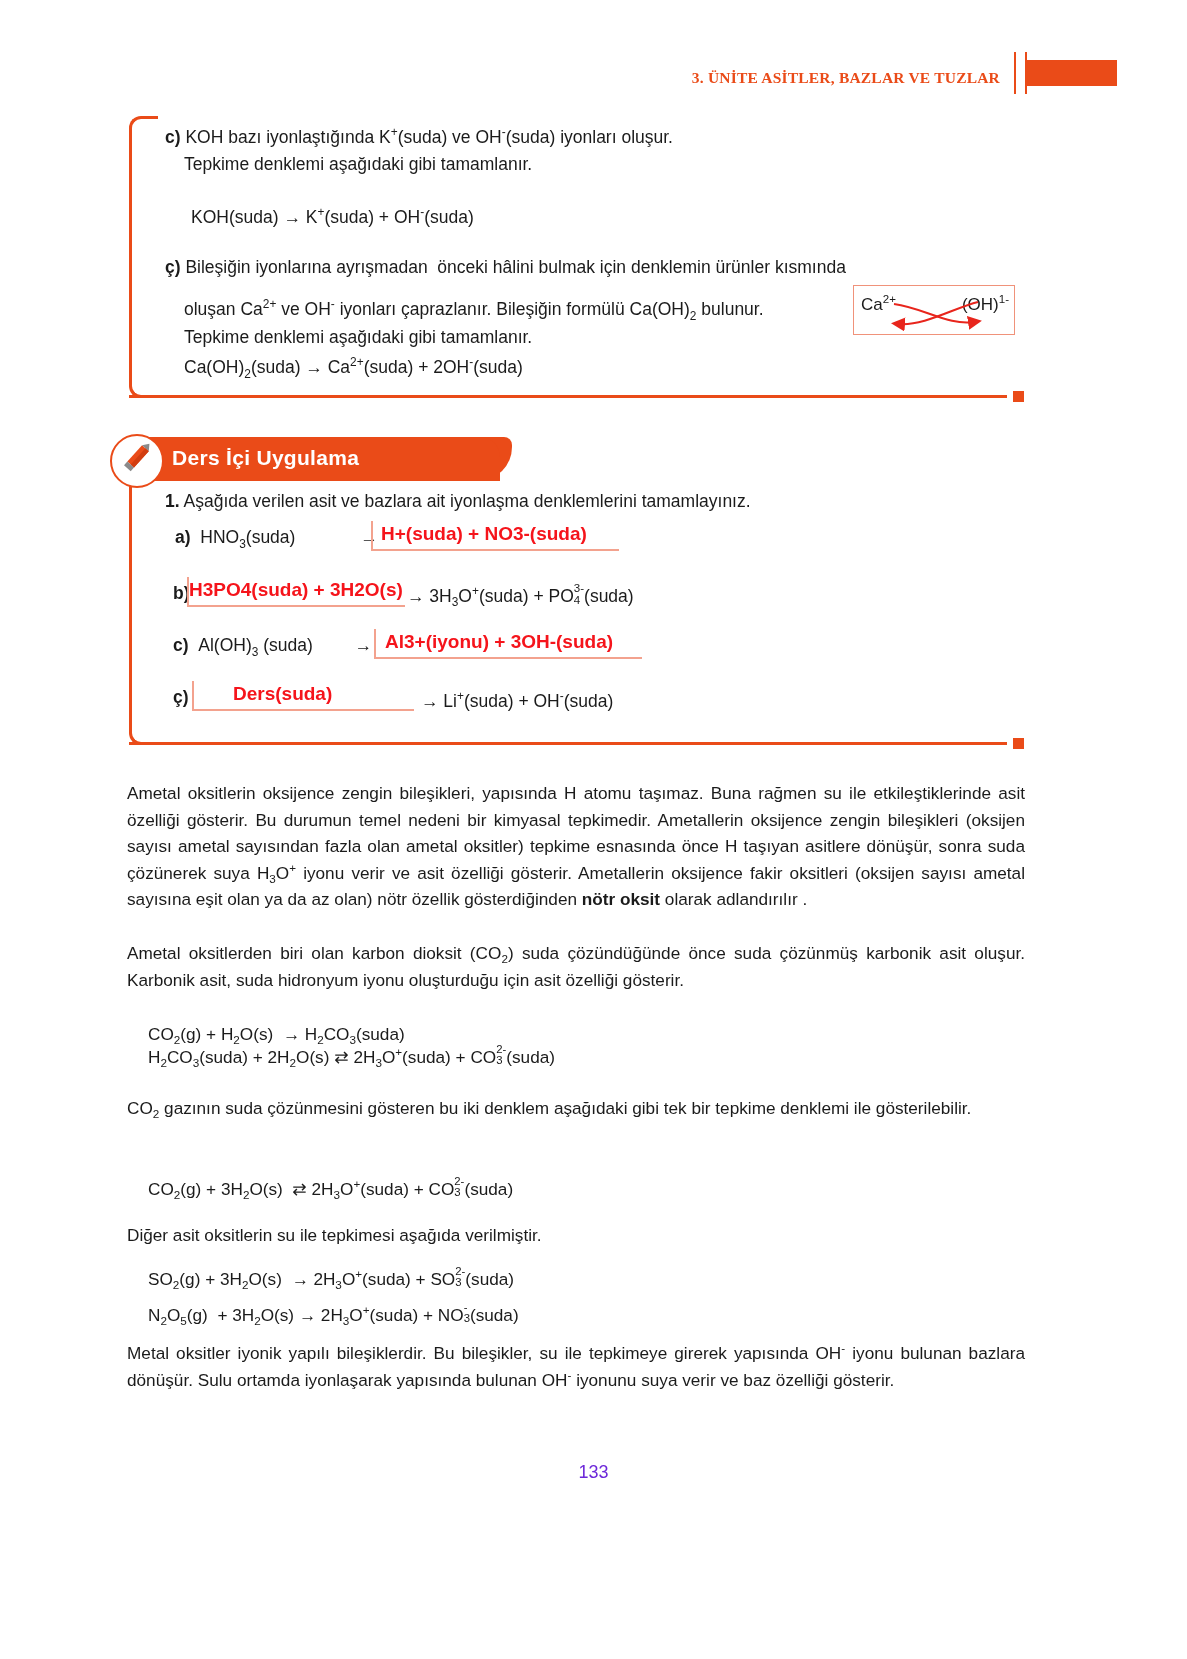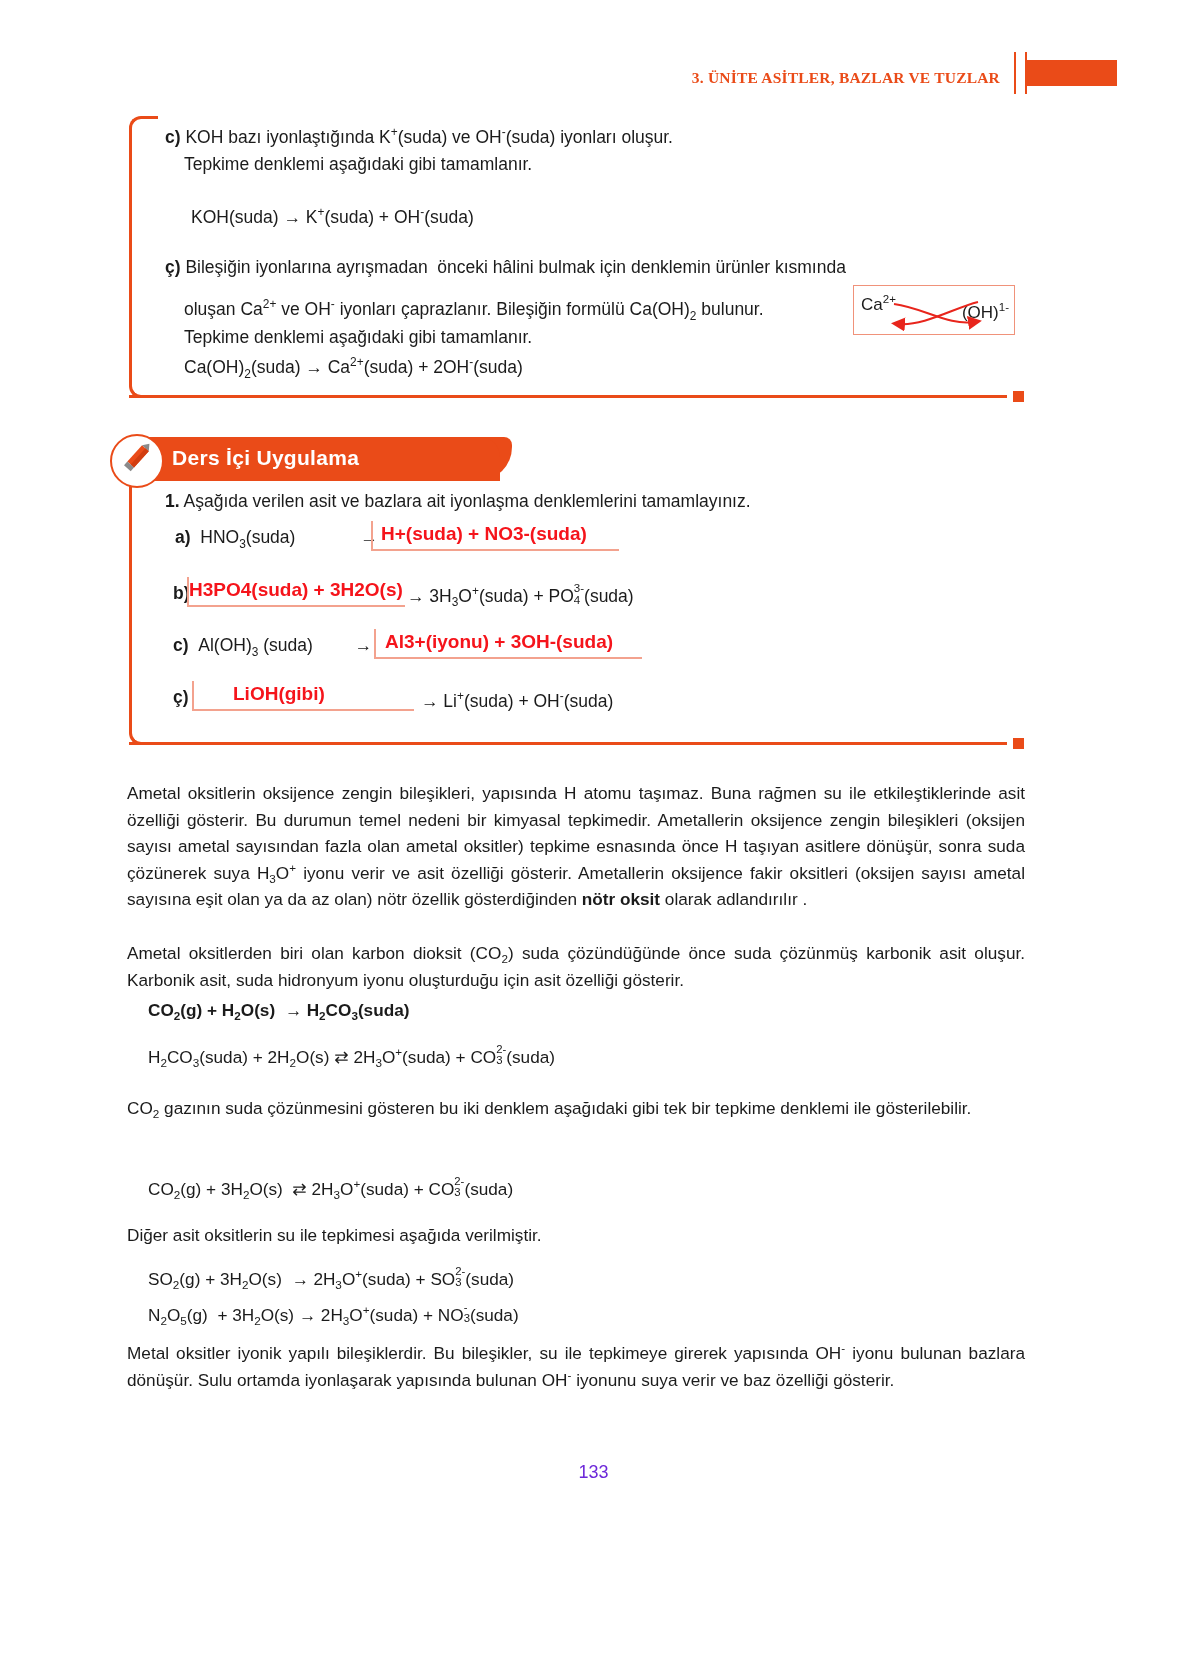--- a/index.html
+++ b/index.html
@@ -137,21 +137,21 @@
     <div class="b1-text" style="left:55px;top:208px;">
       Tepkime denklemi aşağıdaki gibi tamamlanır.
     </div>
     <div class="b1-text" style="left:55px;top:238px;">
       Ca(OH)<sub>2</sub>(suda) → Ca<sup>2+</sup>(suda) + 2OH<sup>-</sup>(suda)
     </div>
   </div>
 
   <div class="crossbox">
     <div class="ion" style="left:7px;top:9px;">Ca<sup>2+</sup></div>
-    <div class="ion" style="right:5px;top:9px;margin-top:8px;">(OH)<sup>1-</sup></div>
+    <div class="ion" style="right:5px;top:9px;">(OH)<sup>1-</sup></div>
     <svg width="160" height="48" style="position:absolute;left:0;top:0;">
       <defs>
         <marker id="ah" markerWidth="7" markerHeight="7" refX="3" refY="3.5" orient="auto">
           <path d="M0,0 L7,3.5 L0,7 z" fill="#e8251c"></path>
         </marker>
       </defs>
       <path d="M40,18 C70,22 95,40 120,36" stroke="#e8251c" stroke-width="2" fill="none" marker-end="url(#ah)"></path>
       <path d="M124,16 C100,22 70,40 45,38" stroke="#e8251c" stroke-width="2" fill="none" marker-end="url(#ah)"></path>
     </svg>
   </div>
@@ -210,36 +210,36 @@
       <span>→</span>
     </div>
     <div class="ansbar" style="left:245px;top:174px;height:28px;"></div>
     <div class="ex-row answer" style="left:256px;top:176px;">Al3+(iyonu) + 3OH-(suda)</div>
     <div class="ansline" style="left:245px;top:202px;width:268px;"></div>
 
     <div class="ex-row" style="left:44px;top:232px;">
       <span class="ex-item-lbl">ç)</span>
     </div>
     <div class="ansbar" style="left:63px;top:226px;height:28px;"></div>
-    <div class="ex-row answer" style="left:104px;top:228px;">LiOH(gibi)</div>
+    <div class="ex-row answer" style="left:104px;top:228px;">Ders(suda)</div>
     <div class="ansline" style="left:63px;top:254px;width:222px;"></div>
     <div class="ex-row" style="left:292px;top:236px;">
       → Li<sup>+</sup>(suda) + OH<sup>-</sup>(suda)
     </div>
   </div>
 
   <div class="para" style="left:127px;top:780px;width:898px;">
     Ametal oksitlerin oksijence zengin bileşikleri, yapısında H atomu taşımaz. Buna rağmen su ile etkileştiklerinde asit özelliği gösterir. Bu durumun temel nedeni bir kimyasal tepkimedir. Ametallerin oksijence zengin bileşikleri (oksijen sayısı ametal sayısından fazla olan ametal oksitler) tepkime esnasında önce H taşıyan asitlere dönüşür, sonra suda çözünerek suya H<sub>3</sub>O<sup>+</sup> iyonu verir ve asit özelliği gösterir. Ametallerin oksijence fakir oksitleri (oksijen sayısı ametal sayısına eşit olan ya da az olan) nötr özellik gösterdiğinden <b class="bld">nötr oksit</b> olarak adlandırılır .
   </div>
 
   <div class="para" style="left:127px;top:940px;width:898px;">
     Ametal oksitlerden biri olan karbon dioksit (CO<sub>2</sub>) suda çözündüğünde önce suda çözünmüş karbonik asit oluşur. Karbonik asit, suda hidronyum iyonu oluşturduğu için asit özelliği gösterir.
   </div>
 
-  <div class="eq" style="left:148px;top:1000px;font-weight:bold;">
+  <div class="eq" style="left:148px;top:1024px;">
     CO<sub>2</sub>(g) + H<sub>2</sub>O(s) &nbsp;→ H<sub>2</sub>CO<sub>3</sub>(suda)
   </div>
 
   <div class="eq" style="left:148px;top:1044px;">
     H<sub>2</sub>CO<sub>3</sub>(suda) + 2H<sub>2</sub>O(s) ⇄ 2H<sub>3</sub>O<sup>+</sup>(suda) + CO<span class="frac-sup"><span>2-</span><span>3</span></span>(suda)
   </div>
 
   <div class="para" style="left:127px;top:1090px;width:898px;line-height:36px;">
     CO<sub>2</sub> gazının suda çözünmesini gösteren bu iki denklem aşağıdaki gibi tek bir tepkime denklemi ile gösterilebilir.
   </div>

